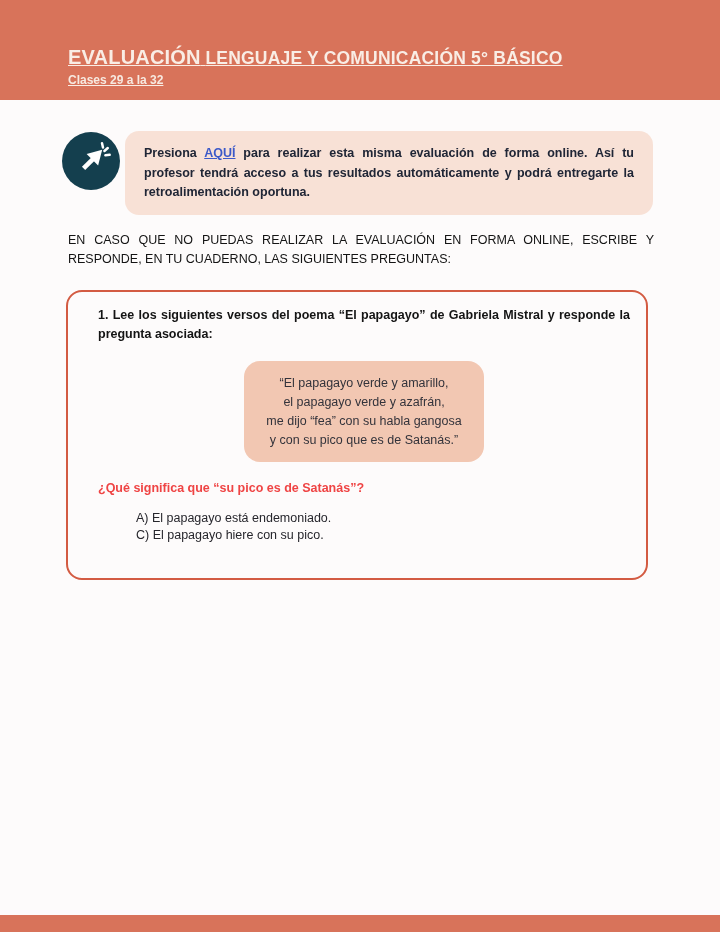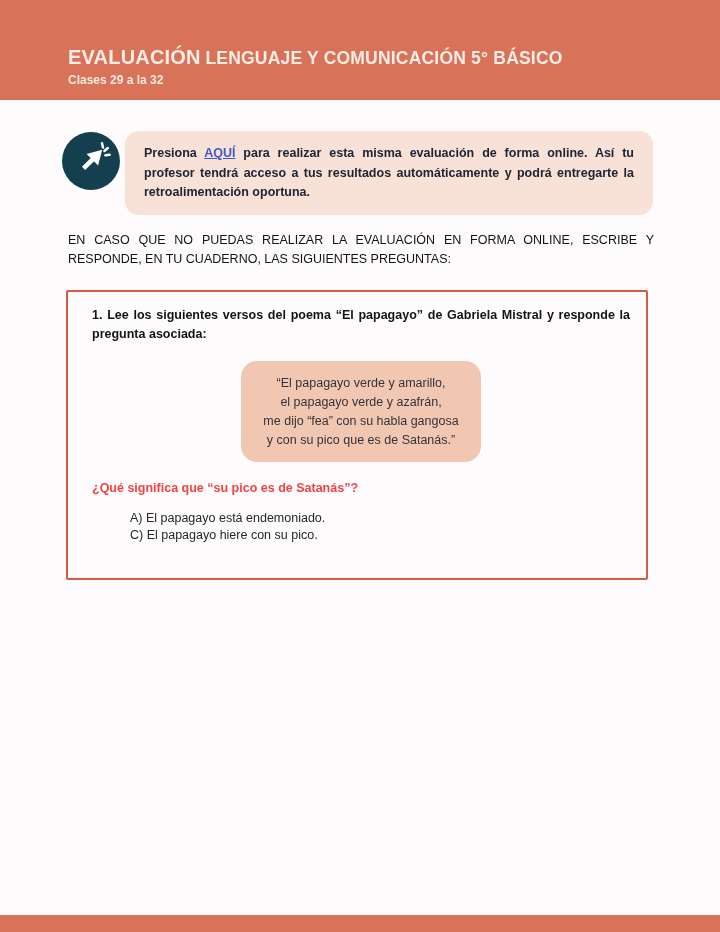--- a/index.html
+++ b/index.html
@@ -21,20 +21,21 @@
     top: 0; left: 0;
     width: 100%;
     height: 100px;
     background: #d8735a;
   }
   .header-inner {
     position: absolute;
     left: 68px;
     top: 46px;
     color: #f9ede5;
+    text-decoration: underline;
   }
   .title-line { font-weight: bold; letter-spacing: 0.2px; white-space: nowrap; }
   .title-primary   { font-size: 20px; }
   .title-secondary { font-size: 17.5px; }
   .subtitle {
     font-size: 12px;
     font-weight: bold;
     margin-top: 4px;
     color: #f7e9e0;
   }
@@ -95,22 +96,22 @@
   }
 
   
   .question-card {
     position: absolute;
     top: 290px;
     left: 66px;
     width: 582px;
     height: 290px;
     border: 2.5px solid #d35b42;
-    border-radius: 2px;
-    padding: 14px 16px 0 24px;
+    border-radius: 16px;
+    padding: 14px 16px 0 30px;
     background: #fdfbfb;
   }
   .q-prompt {
     font-size: 12.5px;
     font-weight: bold;
     color: #141414;
     line-height: 1.55;
     text-align: justify;
   }
   .poem-box {

